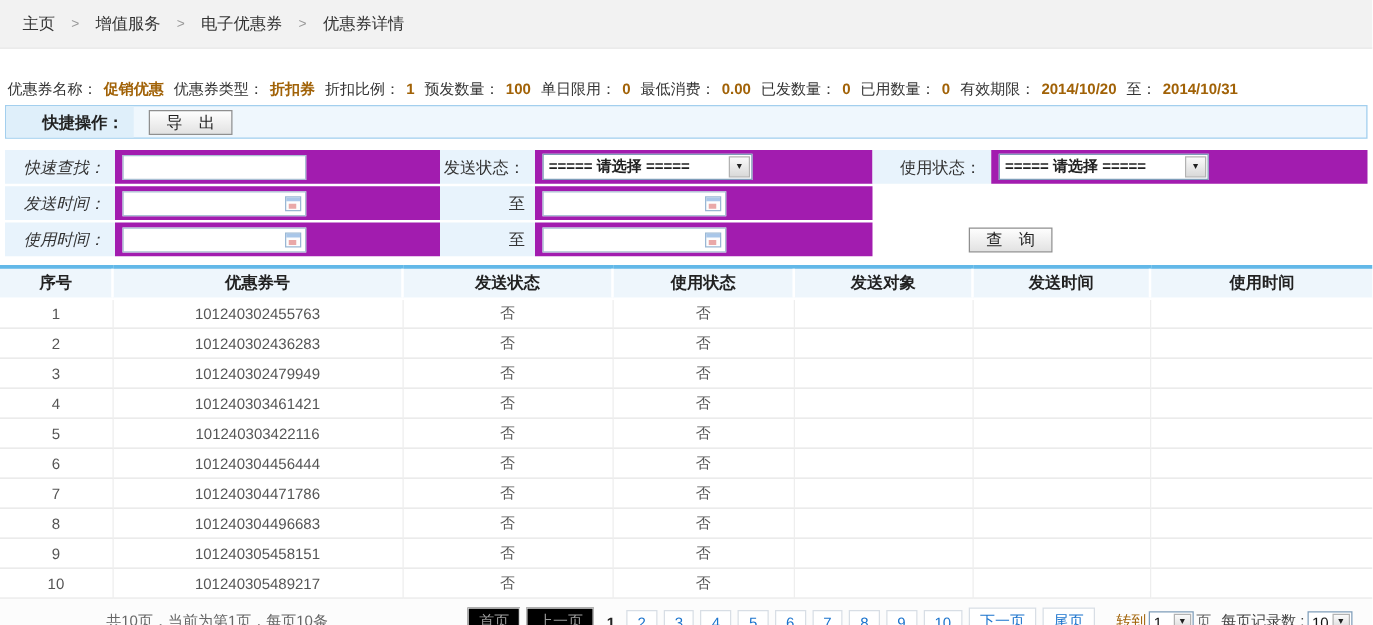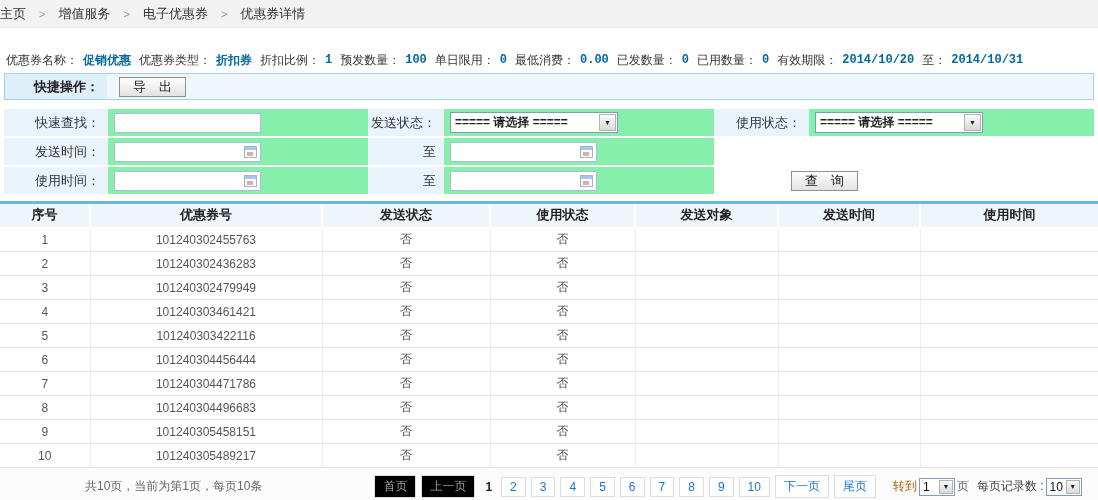--- a/index.html
+++ b/index.html
@@ -1,47 +1,47 @@
 <!DOCTYPE html>
 <html><head>
 <meta charset="utf-8">
 <style>
   * { box-sizing: border-box; margin: 0; padding: 0; }
   html,body { width:1098px; height:500px; overflow:hidden; }
   body { font-family:"Liberation Sans","DejaVu Sans",sans-serif; background:#fff; color:#333; }
 
   
-  .breadcrumb { height:28px; background:#f2f2f2; border-bottom:1px solid #e7e7e7;
-    display:flex; align-items:center; font-size:13px; color:#333; }
+  .breadcrumb { height:39px; background:#f2f2f2; border-bottom:1px solid #e7e7e7;
+    display:flex; align-items:center; padding-left:18px; font-size:13px; color:#333; }
   .bc-item { margin-right:13px; cursor:pointer; }
   .bc-sep { margin-right:13px; color:#999; font-size:11px; }
 
   
   .info-bar { display:flex; align-items:center; height:24px; padding-left:6px;
     font-size:12px; white-space:nowrap;margin-top:20px; }
   .info-pair { margin-right:8px; display:flex; align-items:center; }
   .info-label { color:#333; margin-right:5px; }
-  .info-value { font-weight:bold; color:#0369a1;font-family:Liberation Mono, monospace; }
+  .info-value { font-weight:bold; color:#a16207; }
 
   
   .quick-bar { margin:1px 4px 9px 4px; border:1px solid #a3cfee; background:#eff7fd;
     height:27px; display:flex; align-items:center; }
   .quick-label { width:102px; height:100%; background:#dfeffa; display:flex; align-items:center;
     justify-content:flex-end; padding-right:8px; font-weight:bold; font-size:13px; color:#222; }
   .btn { margin-left:12px; height:20px; padding:0 13px; font-size:13px; color:#222;
     border:1px solid #8f8f8f; background:linear-gradient(#fefefe,#e2e2e2); cursor:pointer;
     font-family:inherit; line-height:18px; }
 
   
   .filter { margin:0 4px; }
   .f-row { display:flex; height:27px; margin-bottom:2px; align-items:stretch; }
   .f-label { background:#e8f3fc; display:flex; align-items:center; justify-content:flex-end;
     padding-right:8px; font-size:13px; color:#333; }
-  .f-field { background:#86efac; display:flex; align-items:center; padding-left:6px; }
-  .c1 { width:104px; } .c2 { width:260px; } .c3 { width:76px; }
+  .f-field { background:#a21caf; display:flex; align-items:center; padding-left:6px; }
+  .c1 { width:88px;font-style:italic; } .c2 { width:260px; } .c3 { width:76px; }
   .c4 { width:270px; } .c5 { width:95px; } .c6 { flex:1; }
   .f-merge { flex:1; display:flex; align-items:center; }
   .txt { width:147px; height:20px; border:1px solid #a9bfd3; font-size:12px; padding:0 3px;
     font-family:inherit; }
   .date-wrap { position:relative; display:inline-block; }
   .date-wrap .txt { padding-right:20px; }
   .cal-icon { position:absolute; right:4px; top:4px; width:13px; height:12px;
     border:1px solid #9ab7d4; background:#fdfdfd; cursor:pointer; }
   .cal-icon::before { content:""; position:absolute; left:0; top:0; right:0; height:3px;
     background:#a9c7e9; }

